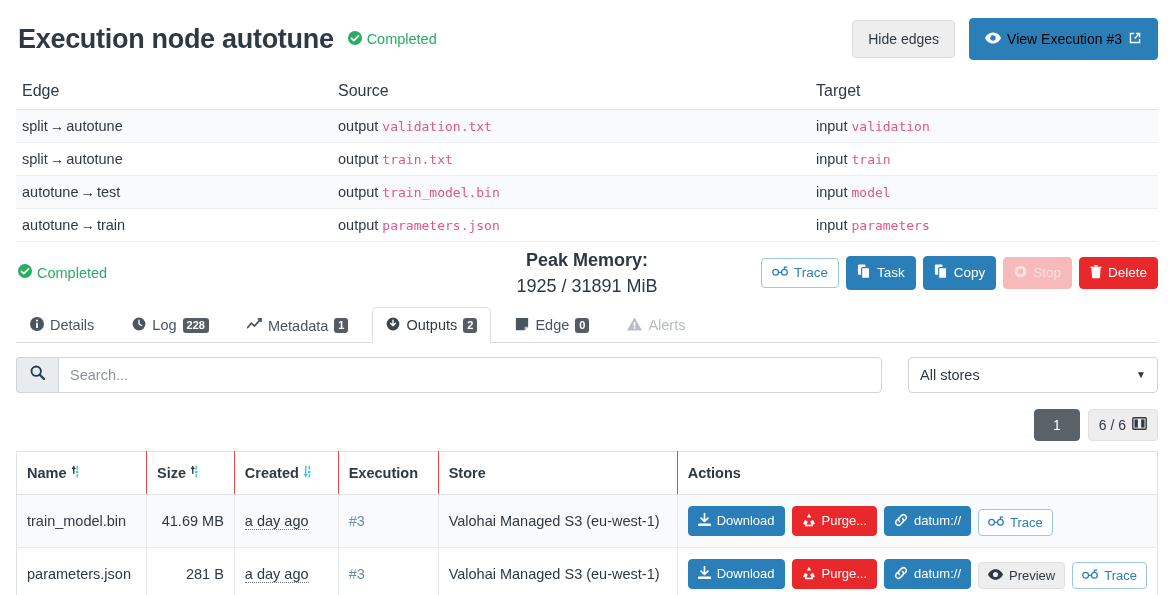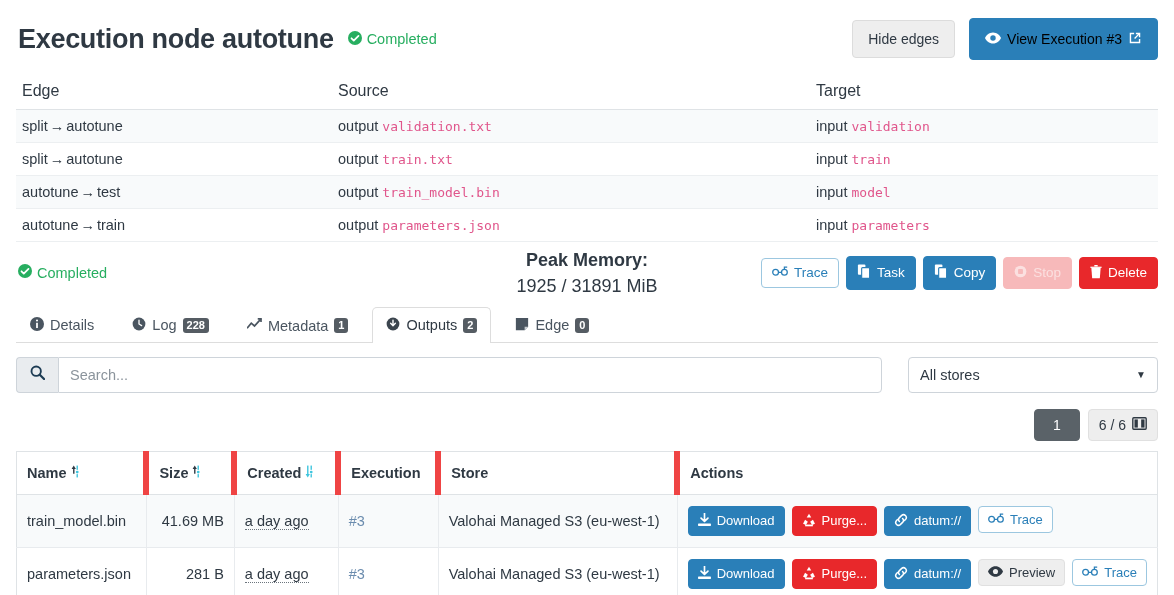--- a/index.html
+++ b/index.html
@@ -126,41 +126,41 @@
     background: #eeeeee; border: 1px solid #e0e0e0; border-radius: 4px;
     padding: 7px 10px; font-size: 14px; color: #2f3943;
     display: flex; align-items: center; gap: 6px;
   }
 
   
   .out-wrap { margin: 10px 16px 0 16px; width: 1142px; }
   .out { width: 100%; border-collapse: collapse; border: 1px solid #dfe3e6; }
   .out th {
     text-align: left; font-size: 14.5px; font-weight: bold; color: #2f3943;
-    padding: 13px 10px; border-right: 6px solid #ef4444; border-bottom: 1px solid #dfe3e6;
+    padding: 13px 10px; border-right: 1px solid #ef4444; border-bottom: 1px solid #dfe3e6;
     white-space: nowrap;
   }
   .out td {
     font-size: 14.5px; padding: 11px 10px; color: #2f3943;
     border-right: 1px solid #e8ebee; border-bottom: 1px solid #e8ebee;
     vertical-align: middle;
   }
   .out tr:last-child td { border-bottom: none; }
   .out th:last-child, .out td:last-child { border-right: none; }
   .out tbody tr:nth-child(odd) { background: #f8fafb; }
   .w-name { width: 130px; }
   .w-size { width: 88px; }
   .w-created { width: 104px; }
   .w-exec { width: 100px; }
   .w-store { width: 240px; }
   .right { text-align: right; }
   .dotted { border-bottom: 1px dotted #6c757d; cursor: help; }
   .exec-link { color: #6b8cae; text-decoration: none; cursor: pointer; }
   .sortbox { display: inline-flex; align-items: center; gap: 4px; }
-  .actions-cell { display: flex; align-items: flex-start; gap: 7px; }
+  .actions-cell { display: flex; align-items: flex-end; gap: 7px; }
 </style>
 </head>
 <body>
 
 <div class="page">
 
   <div class="hdr">
     <div class="hdr-title">Execution node autotune</div>
     <div class="hdr-status">
       <span class="icon">
@@ -332,20 +332,30 @@
     </div>
     <div class="tab">
       <span class="icon">
         <svg width="14" height="14" viewBox="0 0 16 16">
             <path d="M1 1h14v10l-4 4H1z" fill="#4a5560"></path>
             <path d="M11 15v-4h4z" fill="#c9ced3"></path>
           </svg>
       </span>
       <span>Edge</span>
       <span class="badge">0</span>
+    </div>
+    <div class="tab disabled">
+      <span class="icon">
+        <svg width="15" height="14" viewBox="0 0 16 14">
+            <path d="M8 0l8 14H0z" fill="#b7bdc3"></path>
+            <rect x="7.1" y="4.6" width="1.8" height="5" fill="#fff"></rect>
+            <rect x="7.1" y="10.4" width="1.8" height="1.8" fill="#fff"></rect>
+          </svg>
+      </span>
+      <span>Alerts</span>
     </div>
   </div>
 
   <div class="filters">
     <div class="search-group">
       <div class="search-prepend">
         <span class="icon">
           <svg width="15" height="15" viewBox="0 0 16 16">
               <circle cx="6.6" cy="6.6" r="5" stroke="#1d3c54" stroke-width="2" fill="none"></circle>
               <path d="M10.4 10.4L15 15" stroke="#1d3c54" stroke-width="2.4" stroke-linecap="round"></path>

